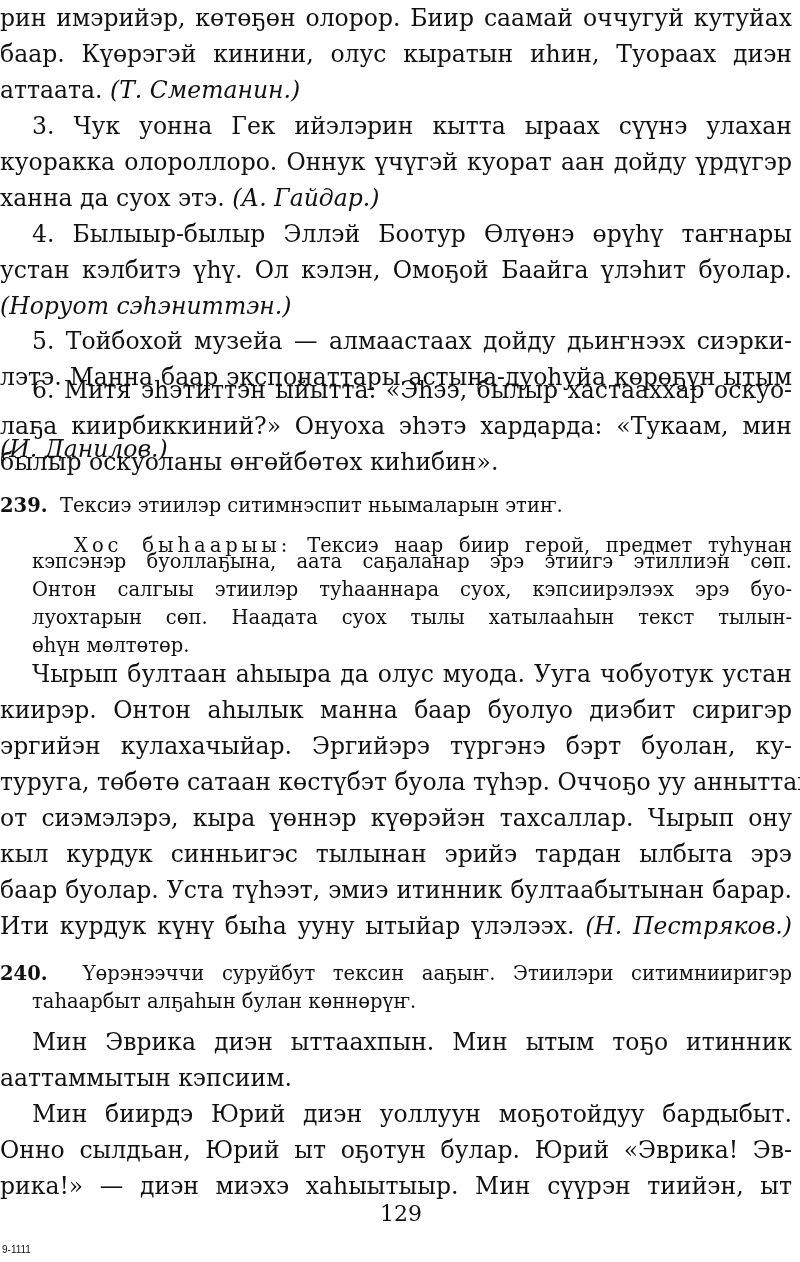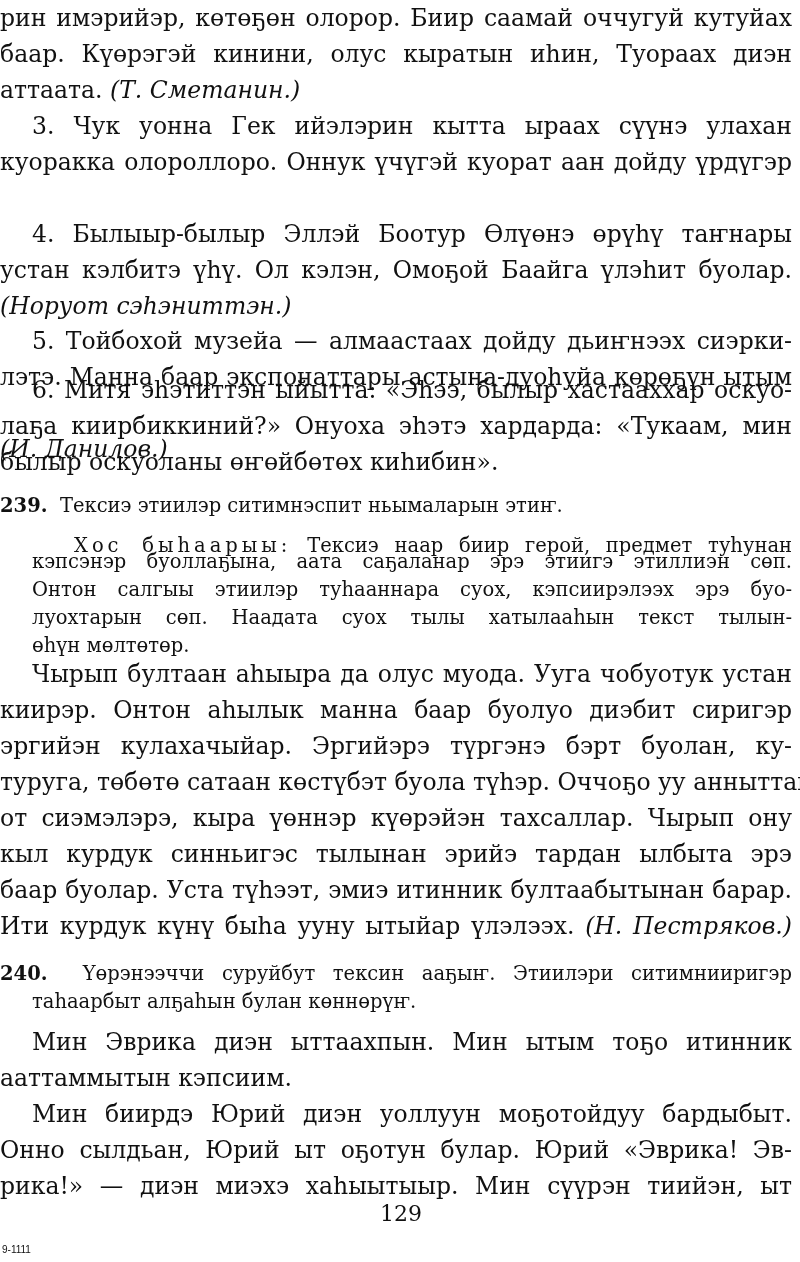--- a/index.html
+++ b/index.html
@@ -38,20 +38,21 @@
 <body>
 
 <div class="page">
 
   <div class="line" style="top:0px">рин имэрийэр, көтөҕөн олорор. Биир саамай оччугуй кутуйах</div>
   <div class="line" style="top:36px">баар. Күөрэгэй кинини, олус кыратын иһин, Туораах диэн</div>
   <div class="line last" style="top:72px"><span>аттаата.</span> <span class="it">(Т. Сметанин.)</span></div>
 
   <div class="line indent" style="top:108px">3. Чук уонна Гек ийэлэрин кытта ыраах сүүнэ улахан</div>
   <div class="line" style="top:144px">куоракка олороллоро. Оннук үчүгэй куорат аан дойду үрдүгэр</div>
+  <div class="line last" style="top:180px"><span>ханна да суох этэ.</span> <span class="it">(А. Гайдар.)</span></div>
 
   <div class="line indent" style="top:216px">4. Былыыр-былыр Эллэй Боотур Өлүөнэ өрүһү таҥнары</div>
   <div class="line" style="top:252px">устан кэлбитэ үһү. Ол кэлэн, Омоҕой Баайга үлэһит буолар.</div>
   <div class="line last it" style="top:288px">(Норуот сэһэниттэн.)</div>
 
   <div class="line indent" style="top:323px">5. Тойбохой музейа — алмаастаах дойду дьиҥнээх сиэрки-</div>
   <div class="line" style="top:359px">лэтэ. Манна баар экспонаттары астына-дуоһуйа көрөҕүн ытым</div>
   <div class="line last it" style="top:431px">(И. Данилов.)</div>
 
   <div class="line indent" style="top:372px">6. Митя эһэтиттэн ыйытта: «Эһээ, былыр хастааххар оскуо-</div>

